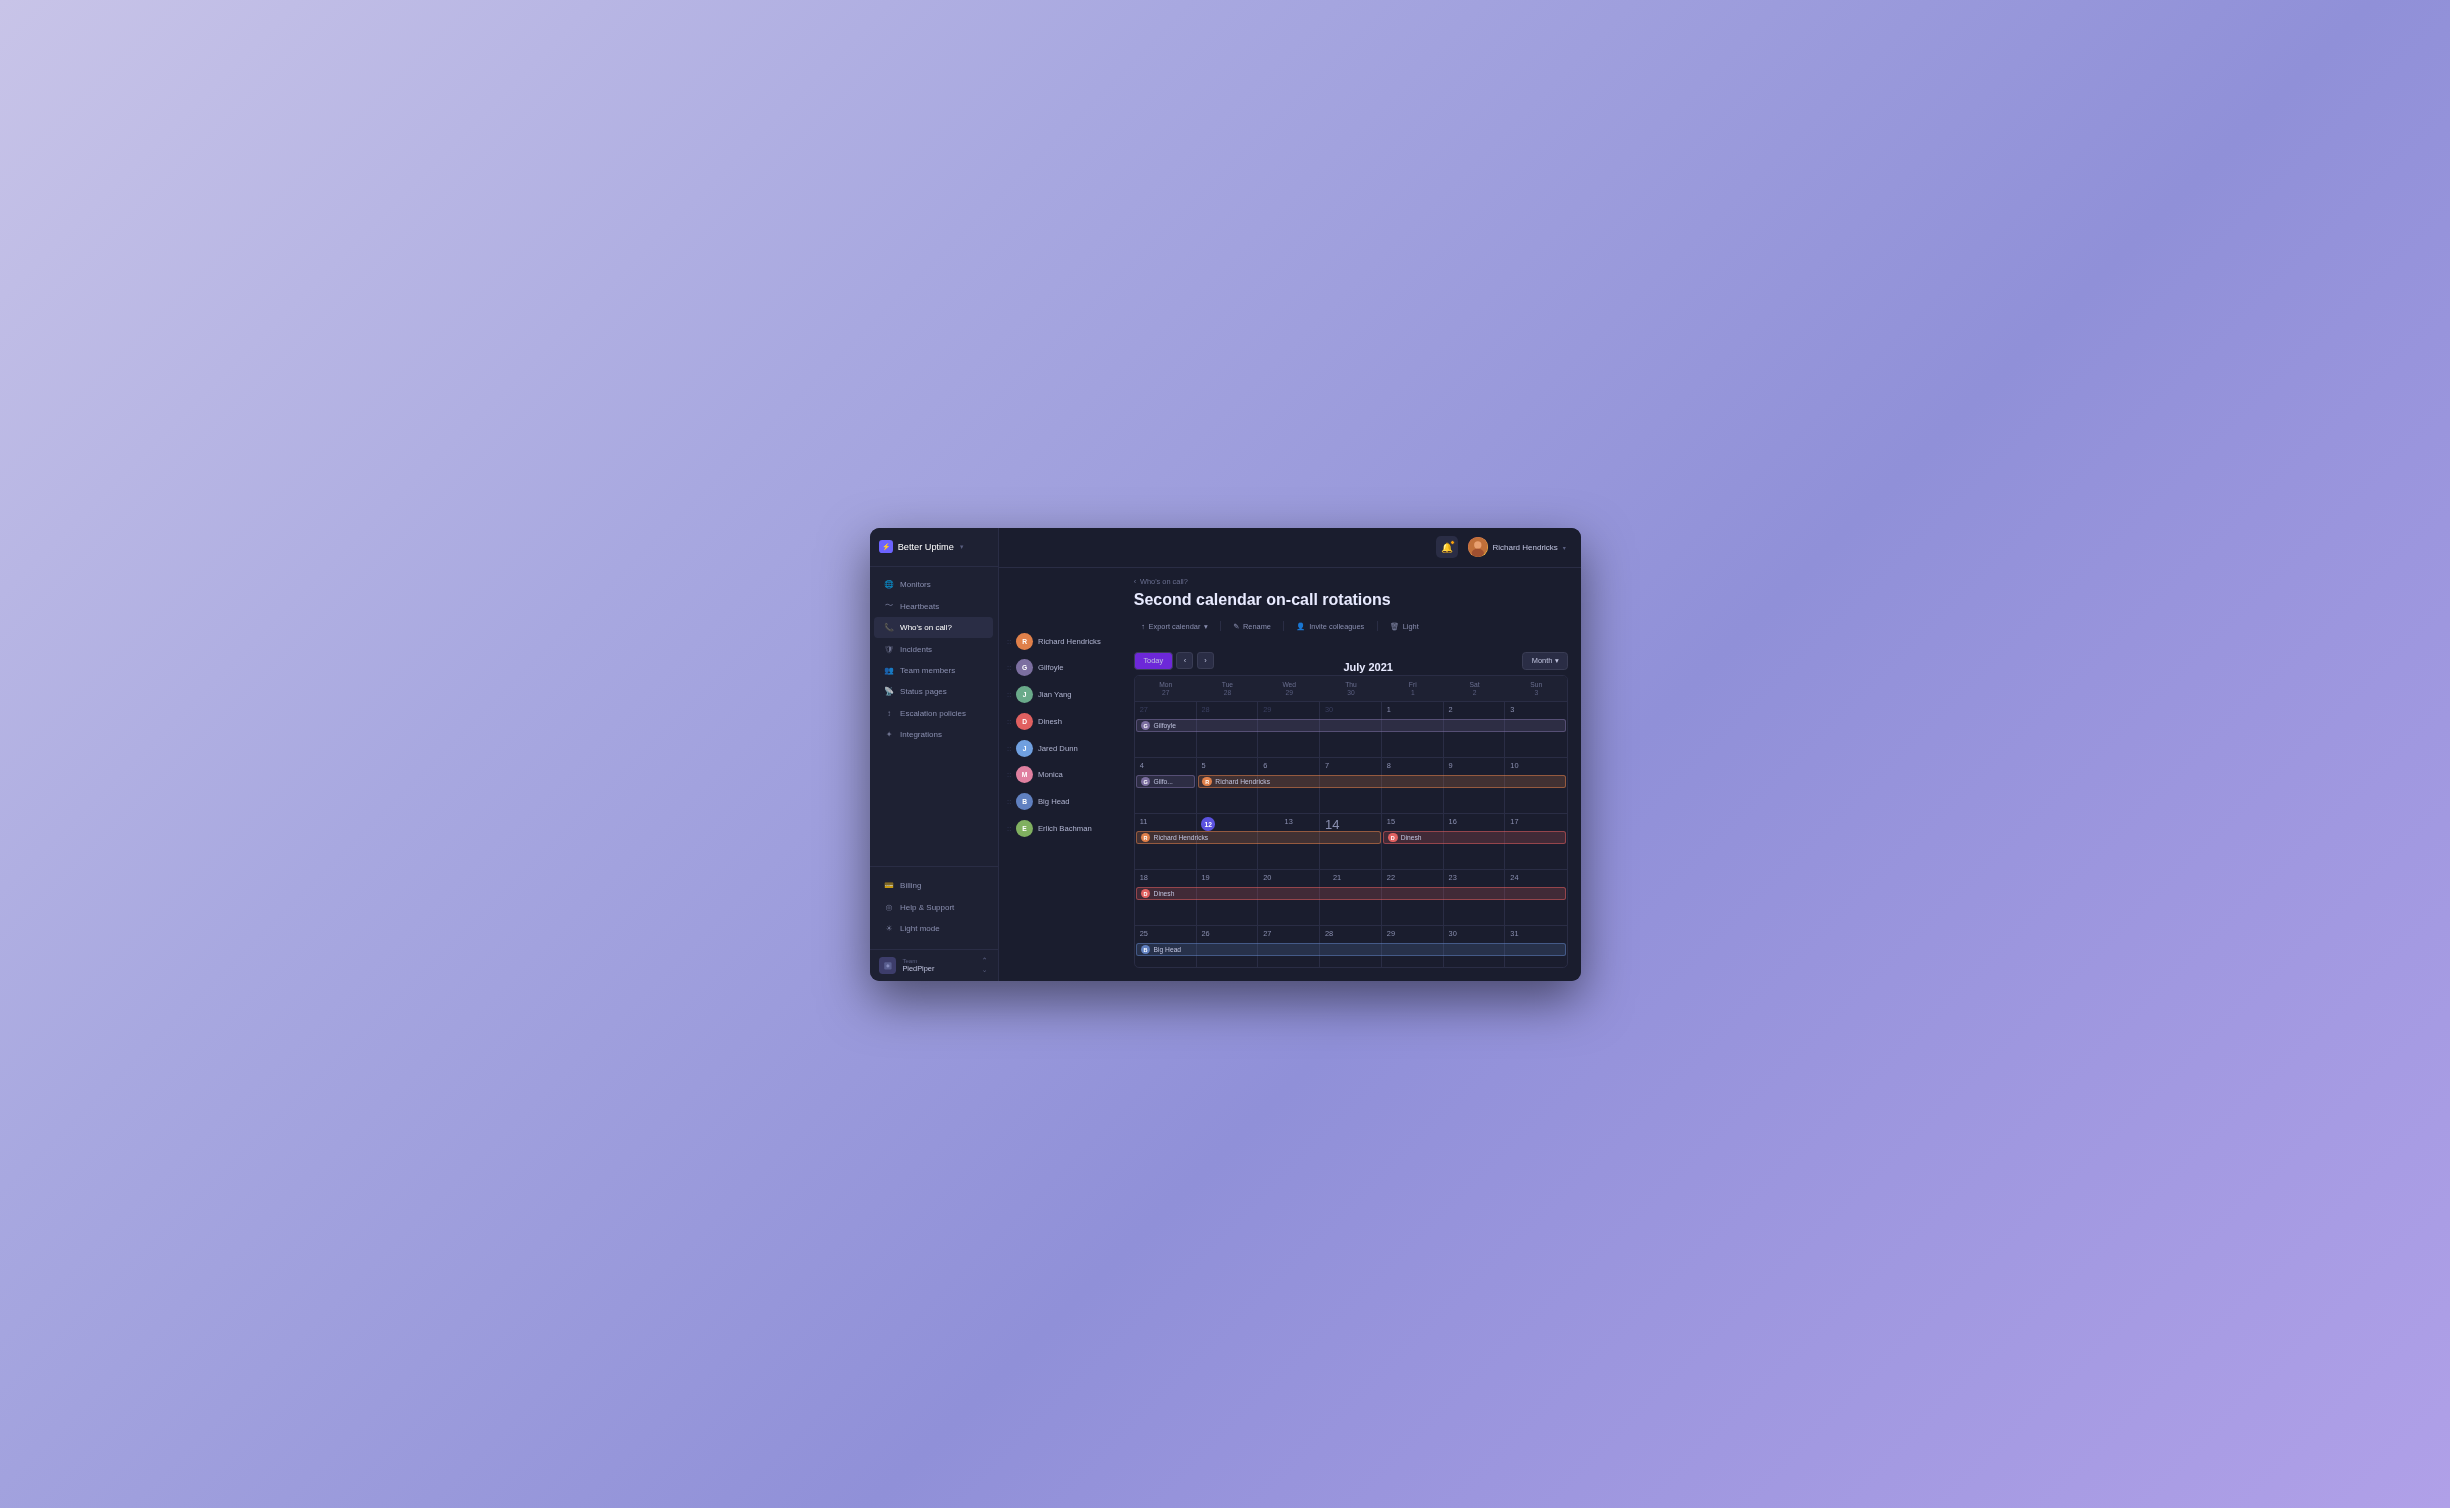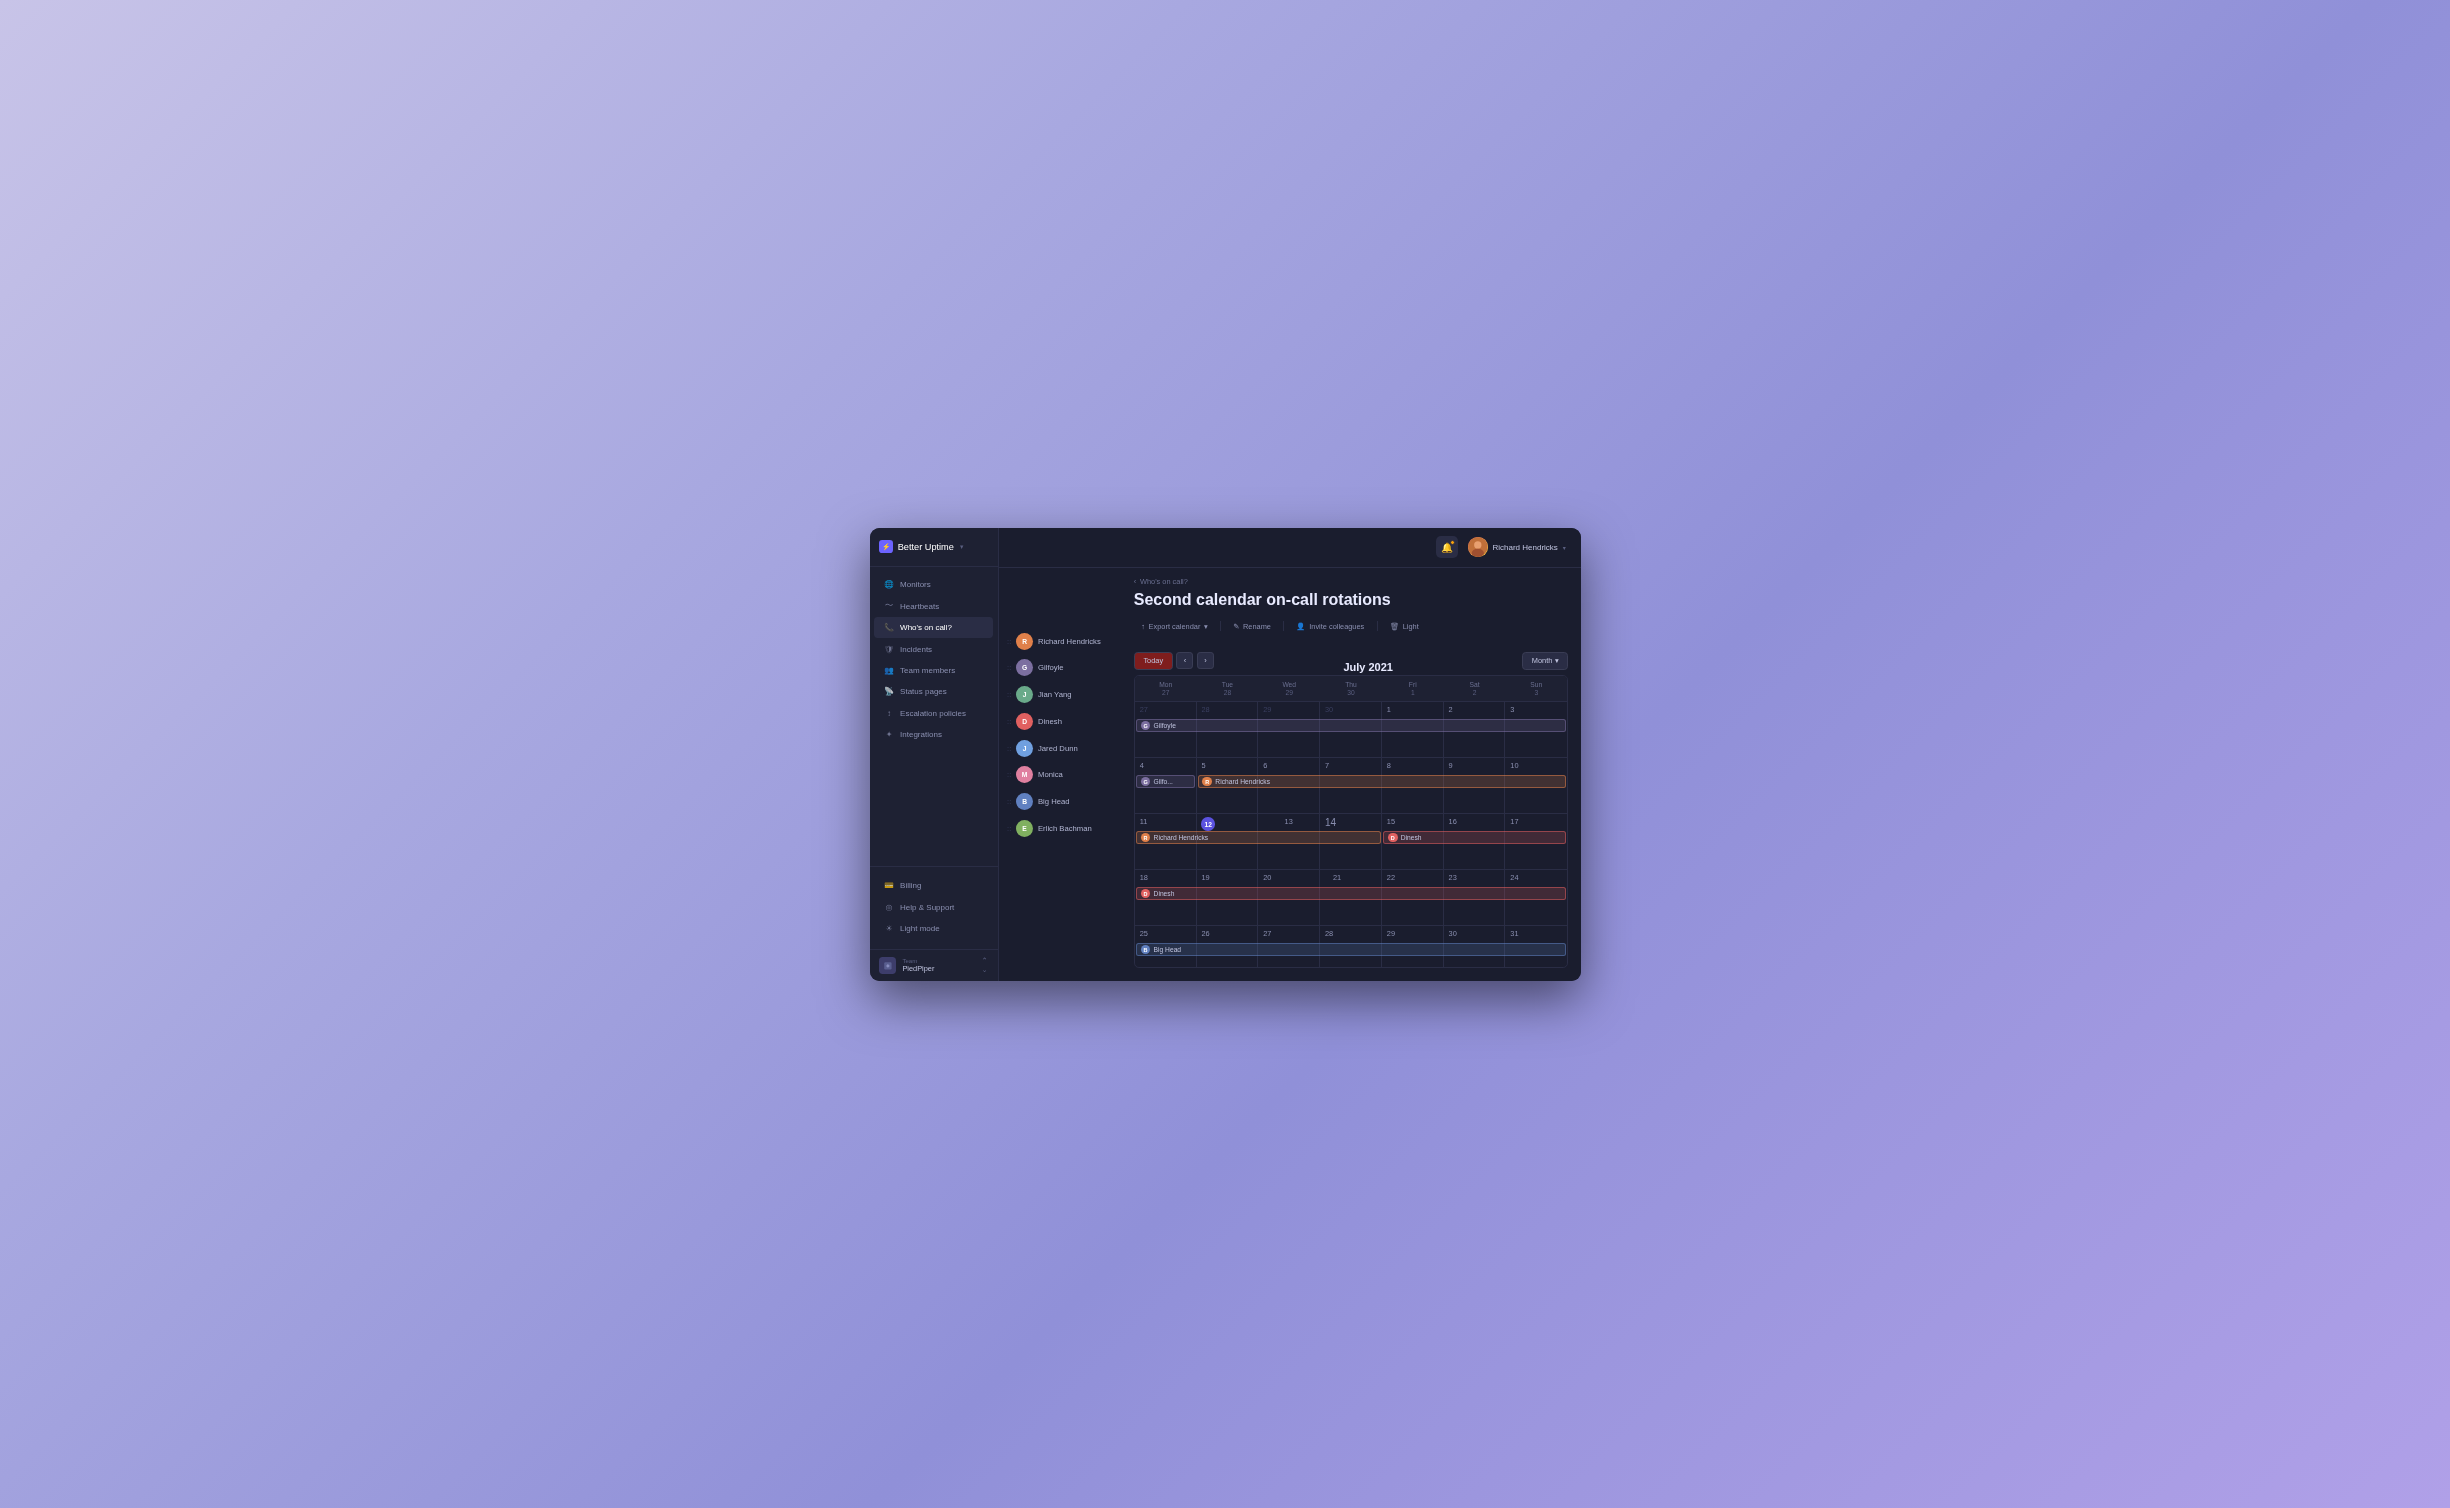--- a/index.html
+++ b/index.html
@@ -271,21 +271,21 @@
       justify-content: space-between;
       margin-bottom: 4.9px;
     }
     .cal-nav-left {
       display: flex;
       align-items: center;
       gap: 3.7px;
     }
     .today-btn {
       padding: 3.7px 8.6px;
-      background: #7f1d1d;
+      background: #6d28d9;
       border: 0.6px solid #3a3d55;
       border-radius: 3.7px;
       color: #c0c4df;
       font-size: 7.4px;
       cursor: pointer;
     }
     .nav-arrow {
       width: 17px;
       height: 17px;
       background: #2a2d45;
@@ -616,21 +616,21 @@
                 <div style="border-right: 0.6px solid rgb(42, 45, 69); padding: 3.7px 4.9px; min-height: 55px; position: relative;">
                   <div style="font-size: 7.4px; color: rgb(138, 143, 176); font-weight: 500;">11</div>
                 </div>
                 <div style="border-right: 0.6px solid rgb(42, 45, 69); padding: 3.7px 4.9px; min-height: 55px; position: relative;">
                   <div style="width: 13.5px; height: 13.5px; background: rgb(91, 82, 224); color: white; border-radius: 50%; display: flex; align-items: center; justify-content: center; font-size: 6.7px; font-weight: 600;">12</div>
                 </div>
                 <div style="border-right: 0.6px solid rgb(42, 45, 69); padding: 3.7px 4.9px; min-height: 55px; position: relative; text-align: center;">
                   <div style="font-size: 7.4px; color: rgb(138, 143, 176); font-weight: 500;">13</div>
                 </div>
                 <div style="border-right: 0.6px solid rgb(42, 45, 69); padding: 3.7px 4.9px; min-height: 55px; position: relative;">
-                  <div style="font-size: 10px; color: rgb(138, 143, 176); font-weight: 500;">14</div>
+                  <div style="font-size: 13px; color: rgb(138, 143, 176); font-weight: 500;">14</div>
                 </div>
                 <div style="border-right: 0.6px solid rgb(42, 45, 69); padding: 3.7px 4.9px; min-height: 55px; position: relative;">
                   <div style="font-size: 7.4px; color: rgb(138, 143, 176); font-weight: 500;">15</div>
                 </div>
                 <div style="border-right: 0.6px solid rgb(42, 45, 69); padding: 3.7px 4.9px; min-height: 55px; position: relative;">
                   <div style="font-size: 7.4px; color: rgb(138, 143, 176); font-weight: 500;">16</div>
                 </div>
                 <div style="border-right: none; padding: 3.7px 4.9px; min-height: 55px; position: relative;">
                   <div style="font-size: 7.4px; color: rgb(138, 143, 176); font-weight: 500;">17</div>
                 </div>

